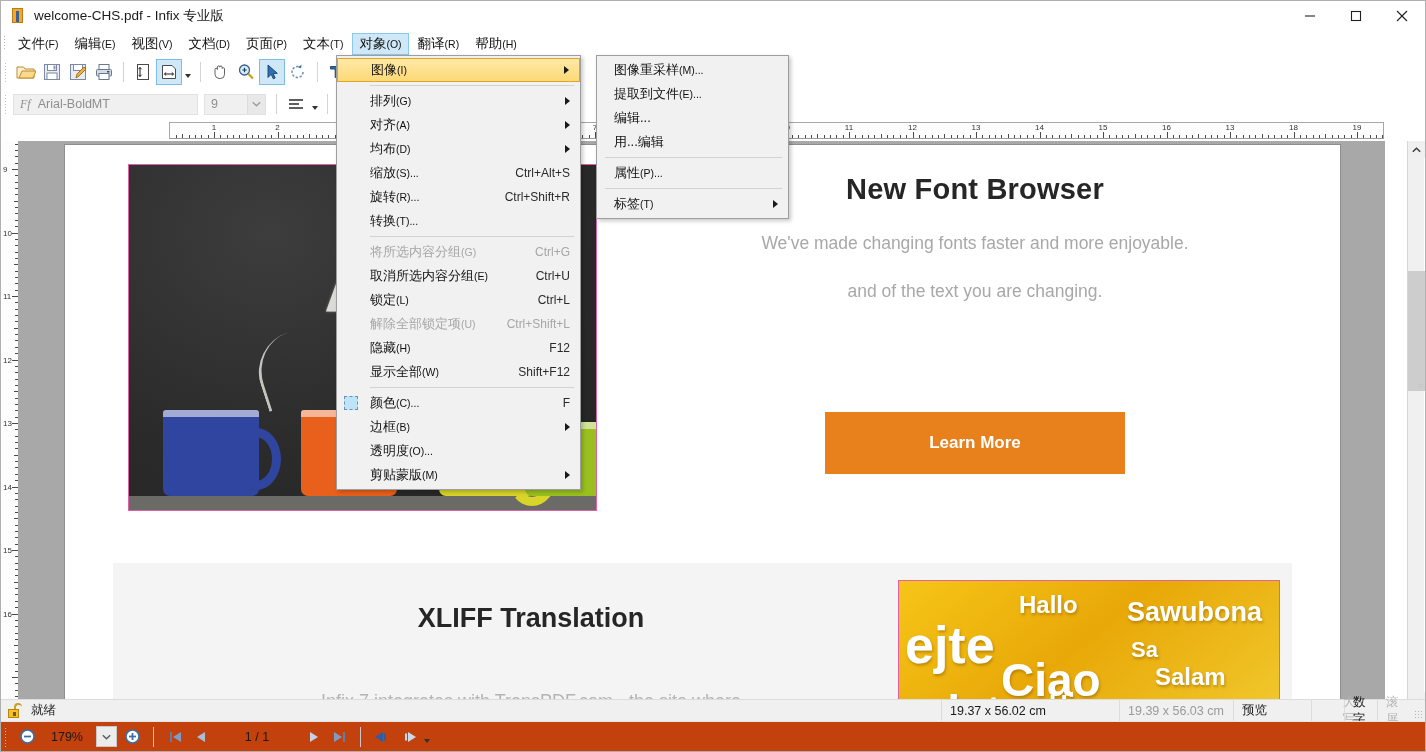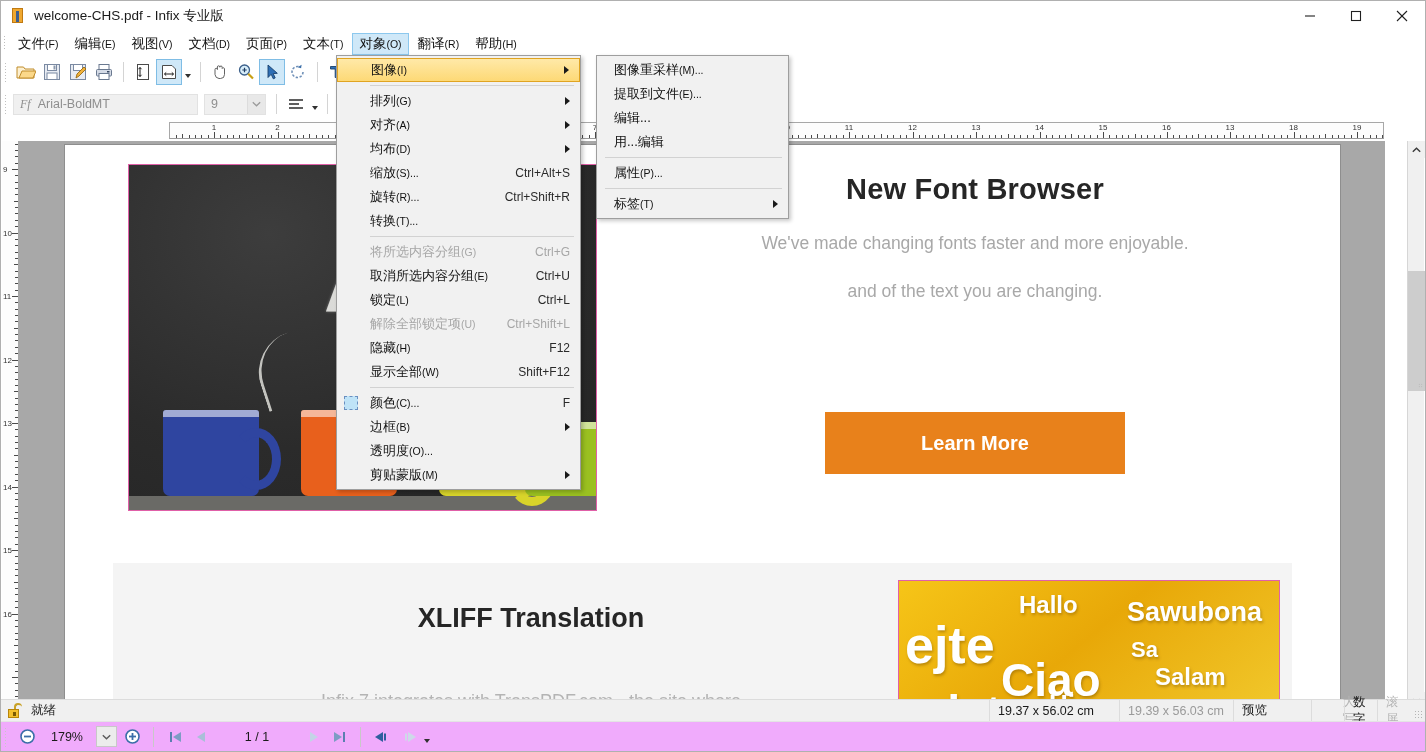--- a/index.html
+++ b/index.html
@@ -174,21 +174,21 @@
   .hero-right { position: absolute; left: 560px; top: 0; width: 700px; }
   .hero-title {
     font-size: 29px; font-weight: bold; color: #262626; text-align: center;
     margin-top: 28px; letter-spacing: .2px;
   }
   .hero-line {
     font-size: 17.5px; color: #a8a8a8; text-align: center; margin-top: 27px; font-weight: 500;
   }
   .learn-btn {
     position: absolute; left: 200px; top: 267px; width: 300px; height: 62px;
-    background: #e8811b; color: #ffffff; font-size: 20px; font-weight: bold;
+    background: #e8811b; color: #ffffff; font-size: 17px; font-weight: bold;
     display: flex; align-items: center; justify-content: center;
   }
 
   .pg-section2 {
     position: absolute; left: 48px; top: 418px; width: 1179px; height: 182px;
     background: #f4f4f4;
   }
   .sec2-title {
     position: absolute; left: 118px; top: 40px; width: 600px;
     font-size: 27px; font-weight: bold; color: #262626; text-align: center;
@@ -235,36 +235,36 @@
     width: 16px; height: 15px; margin-left: 6px; position: relative; flex: none;
   }
   .lock-icon .body { position: absolute; left: 1px; bottom: 0; width: 11px; height: 9px; background: #f3c02e; border: 1px solid #b8860b; }
   .lock-icon .body:after { content: ""; position: absolute; left: 4px; top: 2px; width: 3px; height: 4px; background: #7a5a05; }
   .lock-icon .shackle { position: absolute; left: 7px; top: 0; width: 8px; height: 8px; border: 2px solid #c9a227; border-bottom: 0; border-right: 0; border-radius: 5px 5px 0 0; }
   .status-ready { font-size: 12.5px; color: #1a1a1a; margin-left: 8px; }
   .status-cell {
     height: 22px; display: flex; align-items: center; padding: 0 8px;
     font-size: 12.5px; border-left: 1px solid #dcdcdc;
   }
-  .sc-sel { position: absolute; left: 940px; width: 178px; color: #1a1a1a; margin-left: 48px; }
+  .sc-sel { position: absolute; left: 940px; width: 178px; color: #1a1a1a; }
   .sc-size { position: absolute; left: 1118px; width: 124px; color: #9a9a9a; justify-content: flex-start; }
   .sc-prev { position: absolute; left: 1232px; width: 70px; color: #1a1a1a; }
   .sc-caps { position: absolute; left: 1310px; width: 33px; color: #b4b4b4; justify-content: center; padding-left: 37px; }
   .sc-num  { position: absolute; left: 1343px; width: 33px; color: #1a1a1a; justify-content: center; }
   .sc-scrl { position: absolute; left: 1376px; width: 34px; color: #b4b4b4; justify-content: center; }
   .status-grip {
     position: absolute; right: 3px; bottom: 3px; width: 8px; height: 8px;
     background-image: radial-gradient(#b4b4b4 40%, transparent 41%);
     background-size: 3px 3px;
   }
 
   
   .navbar {
     position: absolute; left: 0; bottom: 0; width: 1424px; height: 30px;
-    background: #f0abfc; display: flex; align-items: center;
+    background: #c2410c; display: flex; align-items: center;
     border-top: 1px solid #e4e4e4;
   }
   .nav-grip {
     width: 4px; height: 20px; margin: 0 6px 0 3px; flex: none;
     background-image: radial-gradient(#c8c8c8 40%, transparent 41%);
     background-size: 3px 3px;
   }
   .nav-btn { width: 26px; height: 24px; display: flex; align-items: center; justify-content: center; flex: none; }
   .zoom-val { font-size: 12.5px; color: #1a1a1a; width: 54px; text-align: center; flex: none; }
   .zoom-drop {

